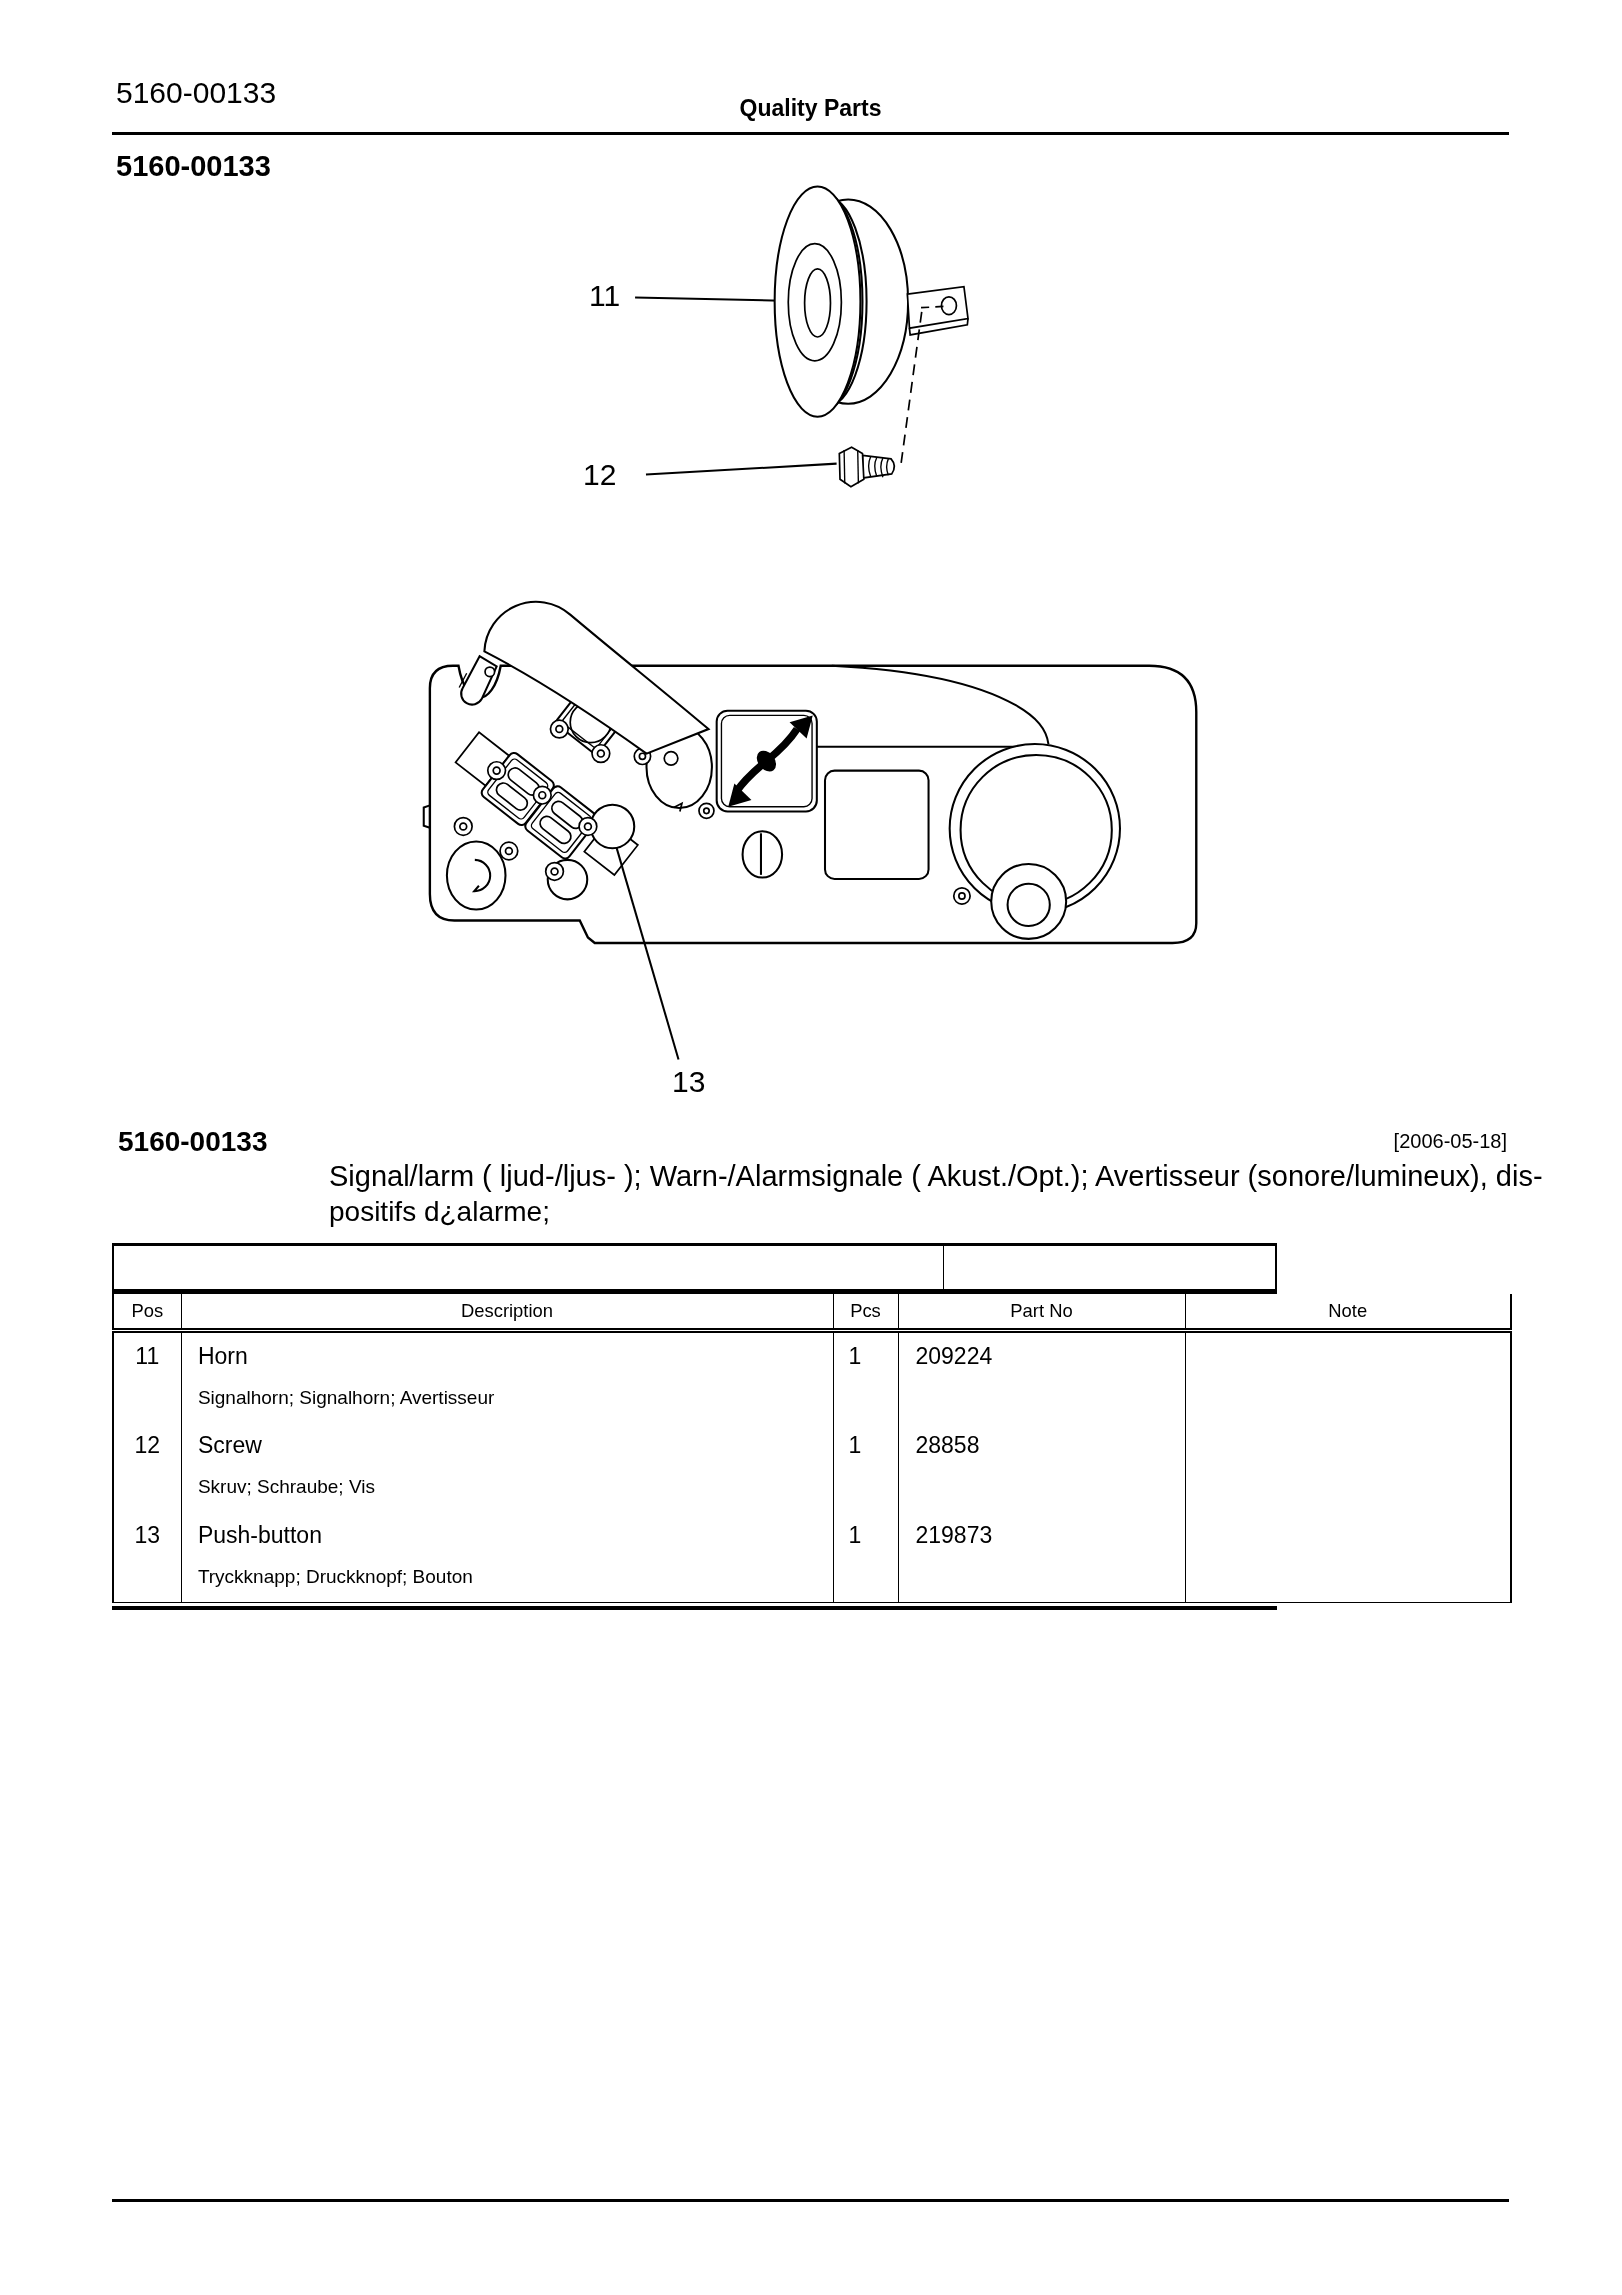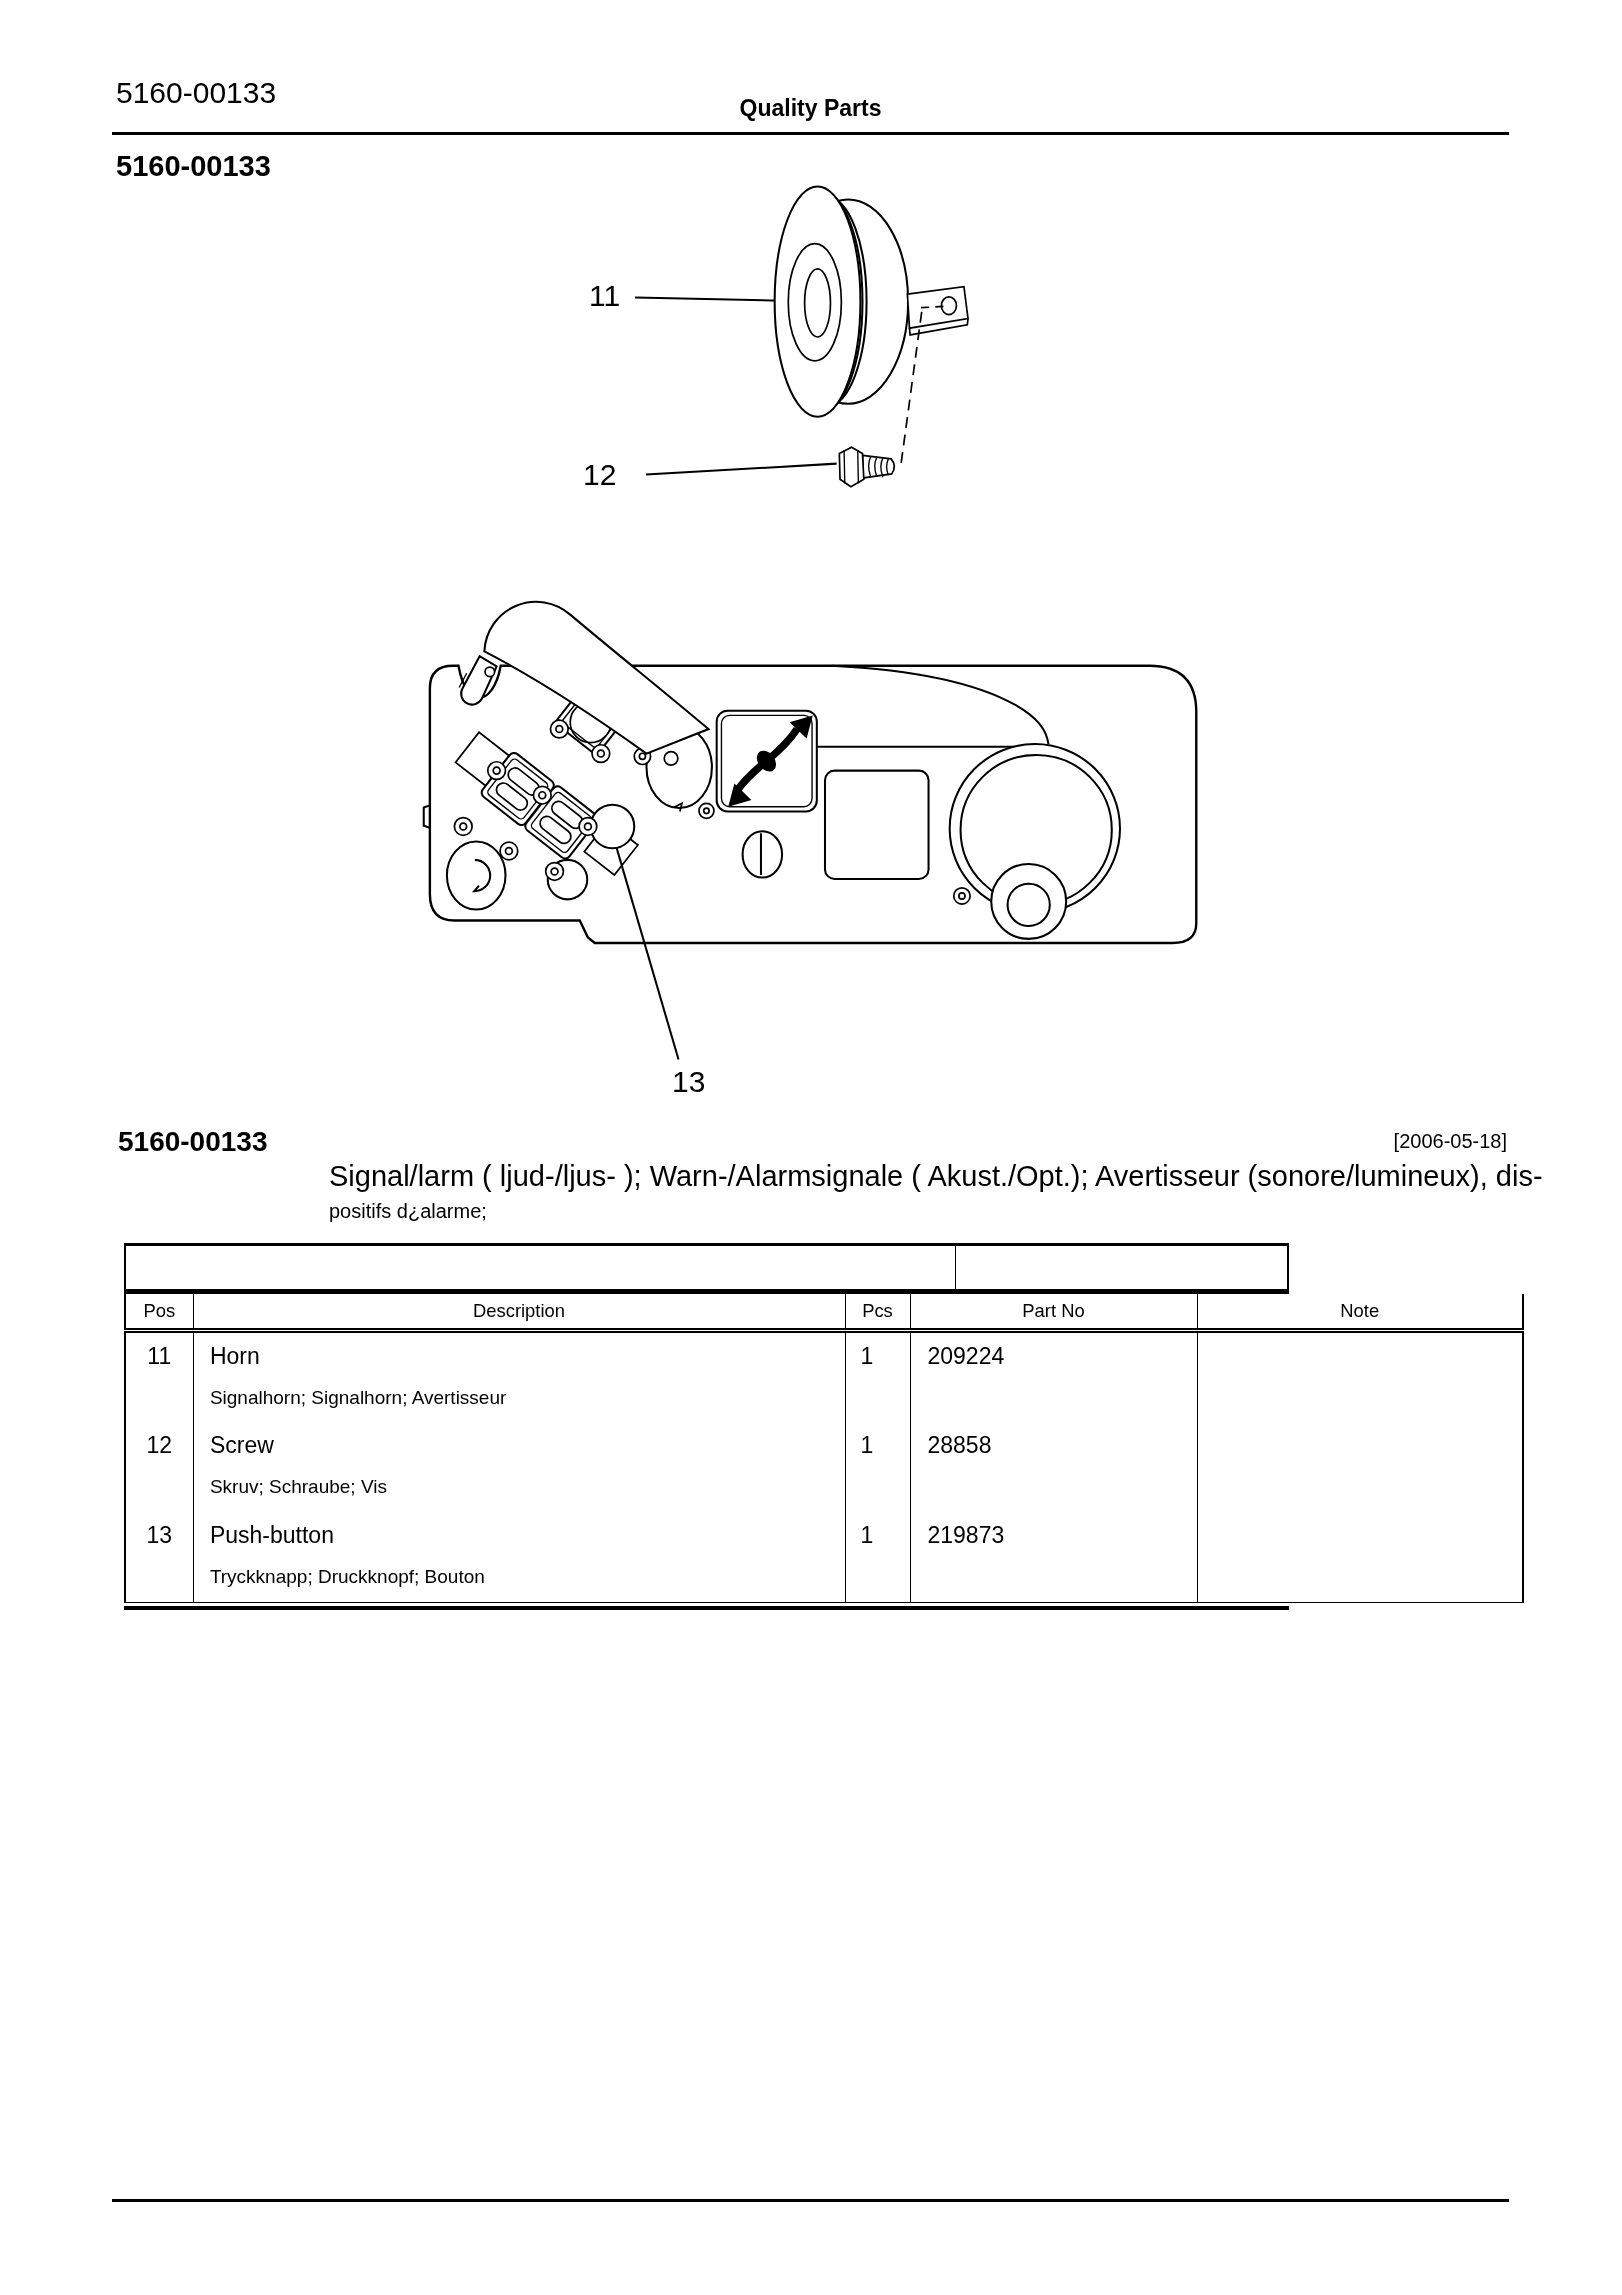--- a/index.html
+++ b/index.html
@@ -13,23 +13,23 @@
   .doc-num-bold{left:116px;top:150px;font-size:29px;line-height:33px;font-weight:700;}
   .image-ref{left:112px;top:155px;width:1394px;text-align:right;font-size:20px;line-height:23px;font-weight:700;}
   .fig-label{position:absolute;font-size:30px;line-height:34px;font-weight:400;}
   .lbl-11{left:589px;top:279px;}
   .lbl-12{left:583px;top:458px;}
   .lbl-13{left:672px;top:1065px;}
   .sec-num{left:118px;top:1125px;font-size:28px;line-height:33px;font-weight:700;}
   .sec-title{left:329px;top:1125px;font-size:28px;line-height:33px;font-weight:700;}
   .sec-date{left:112px;top:1130px;width:1395px;text-align:right;font-size:20px;line-height:23px;font-weight:400;}
   .sub1{left:329px;top:1163px;font-size:29px;line-height:27px;}
-  .sub2{left:329px;top:1198px;font-size:20px;line-height:27px;}
+  .sub2{left:329px;top:1198px;font-size:28px;line-height:27px;}
   
-  .parts-table{position:absolute;left:124px;top:1243px;width:1165px;}
+  .parts-table{position:absolute;left:112px;top:1243px;width:1165px;}
   .band{box-sizing:border-box;width:100%;height:48px;border:2px solid #000;border-top-width:3.4px;position:relative;background:#fff;}
   .band-divider{position:absolute;left:829px;top:0;bottom:0;width:1.4px;background:#000;}
   .thick-sep{width:100%;height:3.4px;background:#000;}
   .parts-table table{width:100%;border-collapse:collapse;table-layout:fixed;}
   .parts-table th{border:1.4px solid #000;border-top:none;border-bottom:5.5px double #000;
      height:34px;padding:0;font-size:18.4px;font-weight:400;text-align:center;vertical-align:middle;background:#fff;}
   .parts-table th:first-child{border-left-width:2px;}
   .parts-table th:last-child{border-right-width:2px;}
   .parts-table td{border-left:1.4px solid #000;border-right:1.4px solid #000;border-top:none;border-bottom:none;
      height:80px;vertical-align:top;padding:0;background:#fff;}

